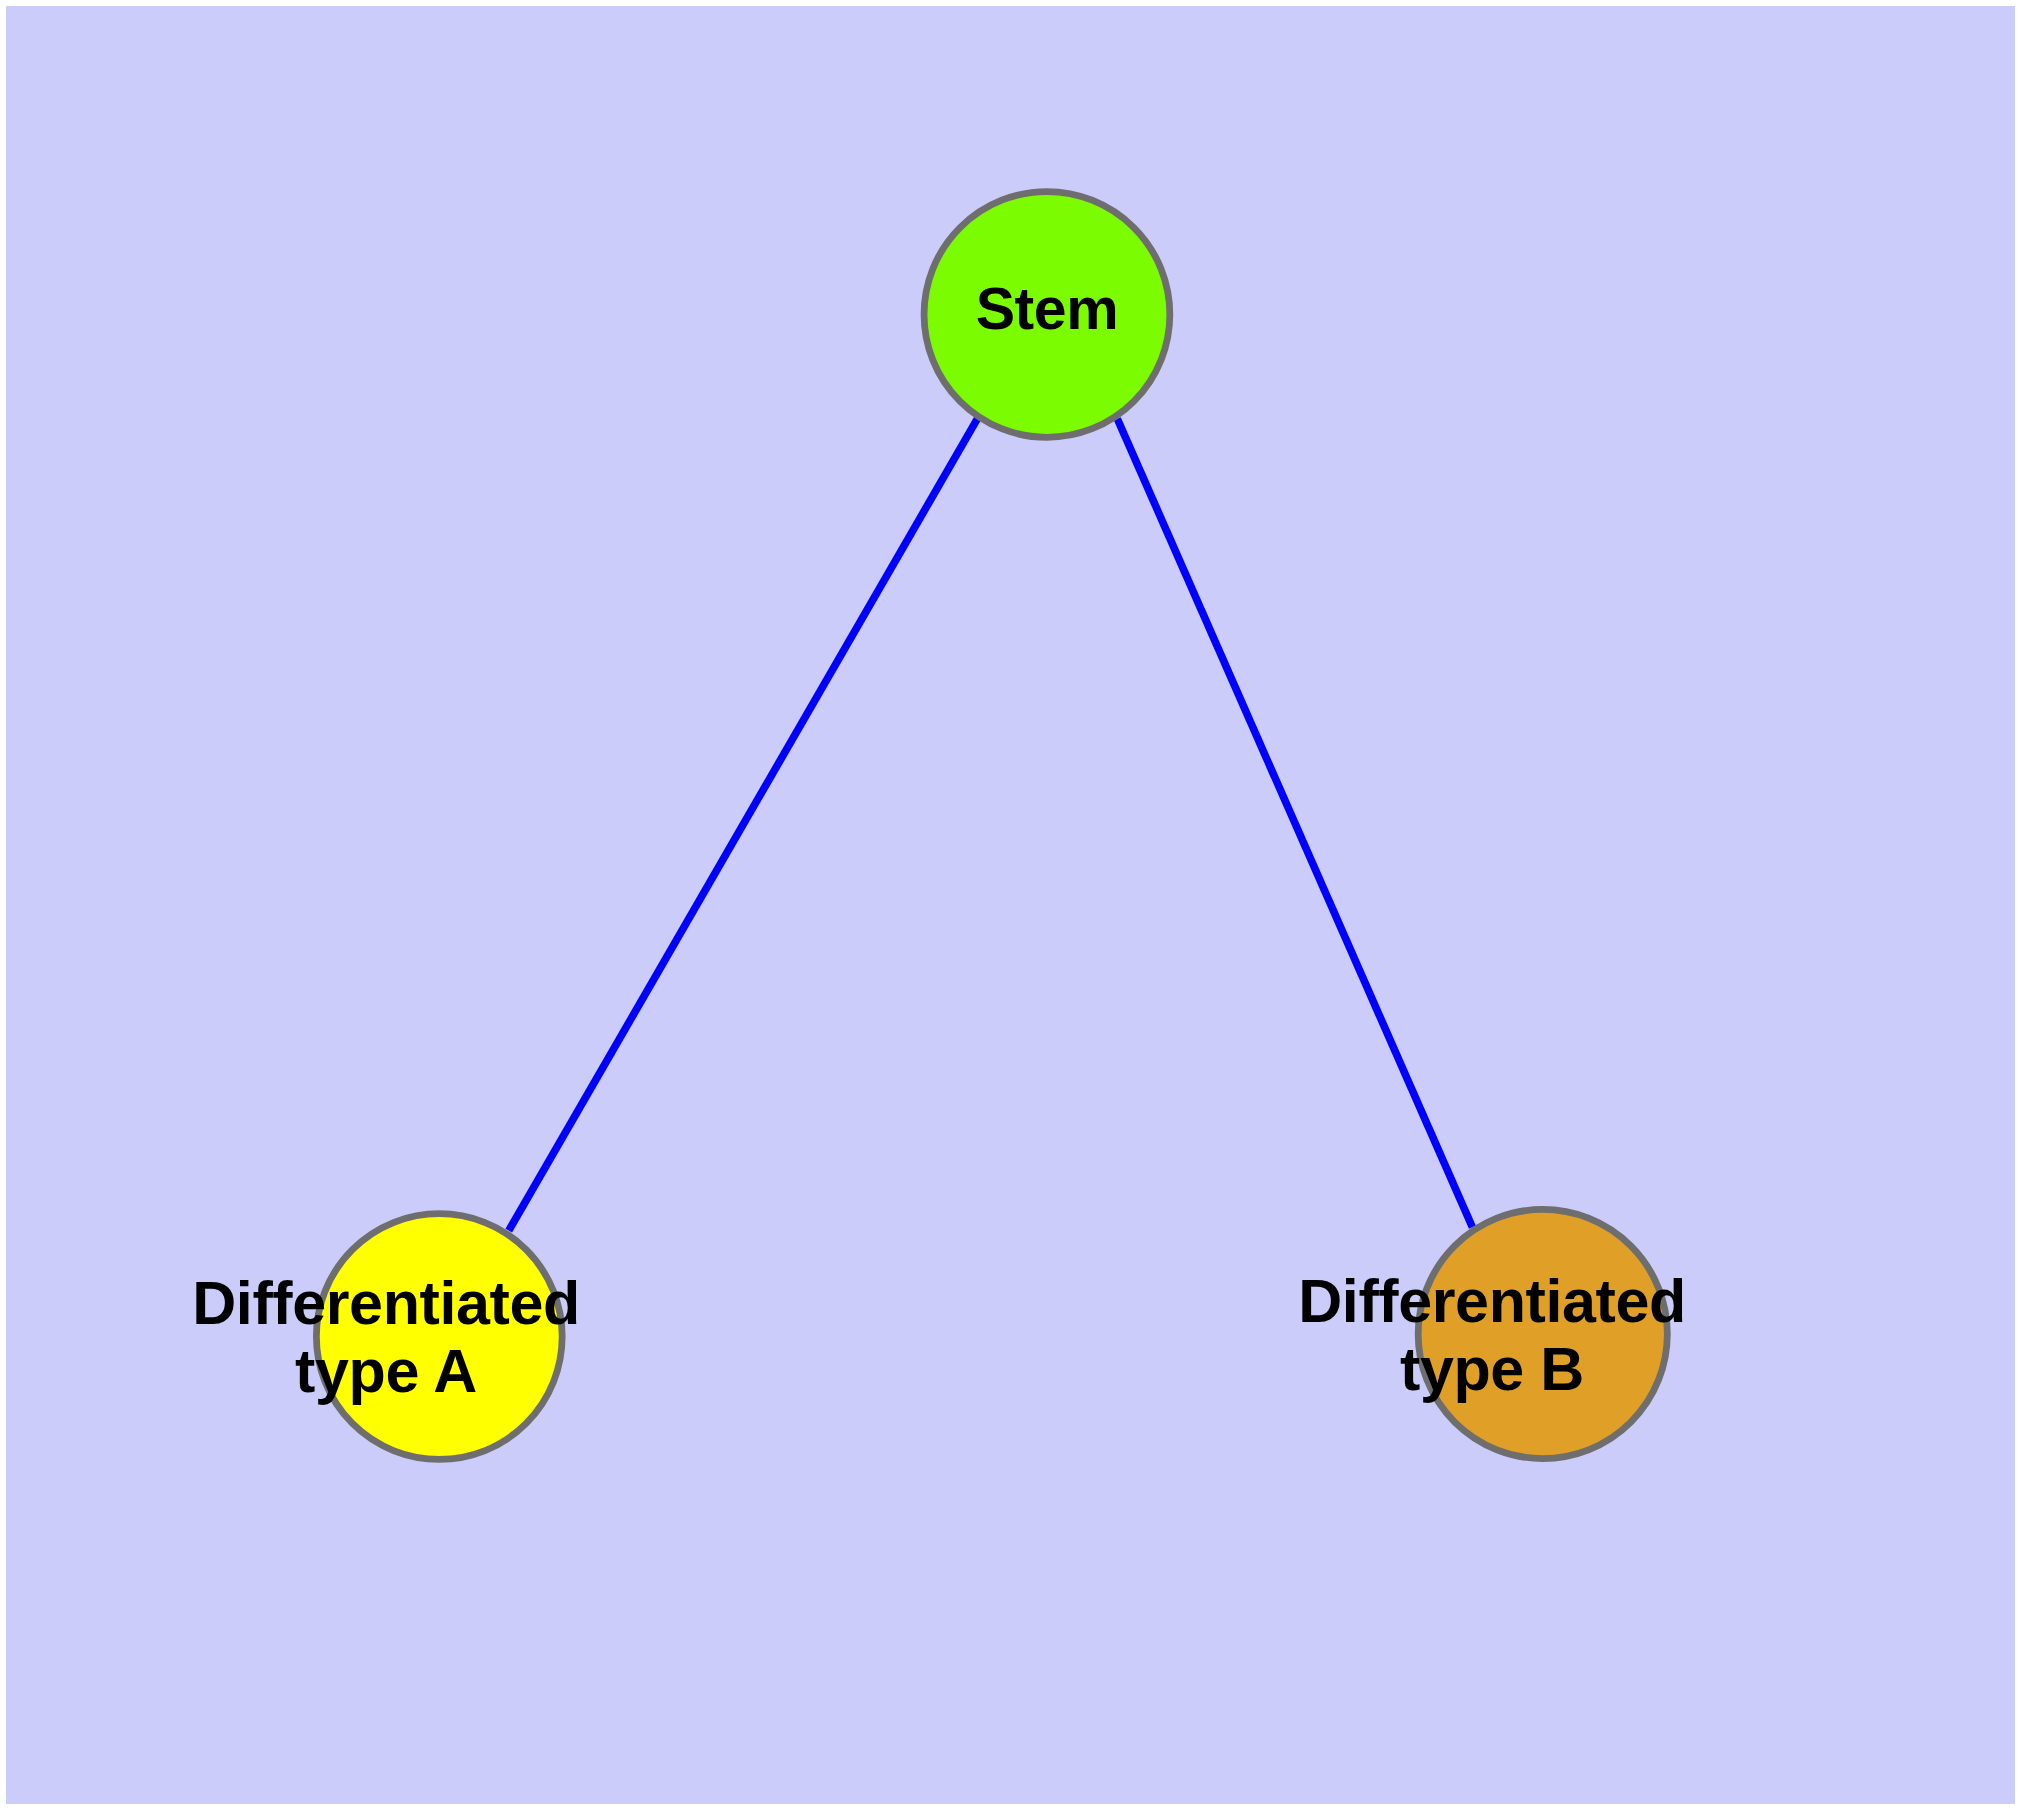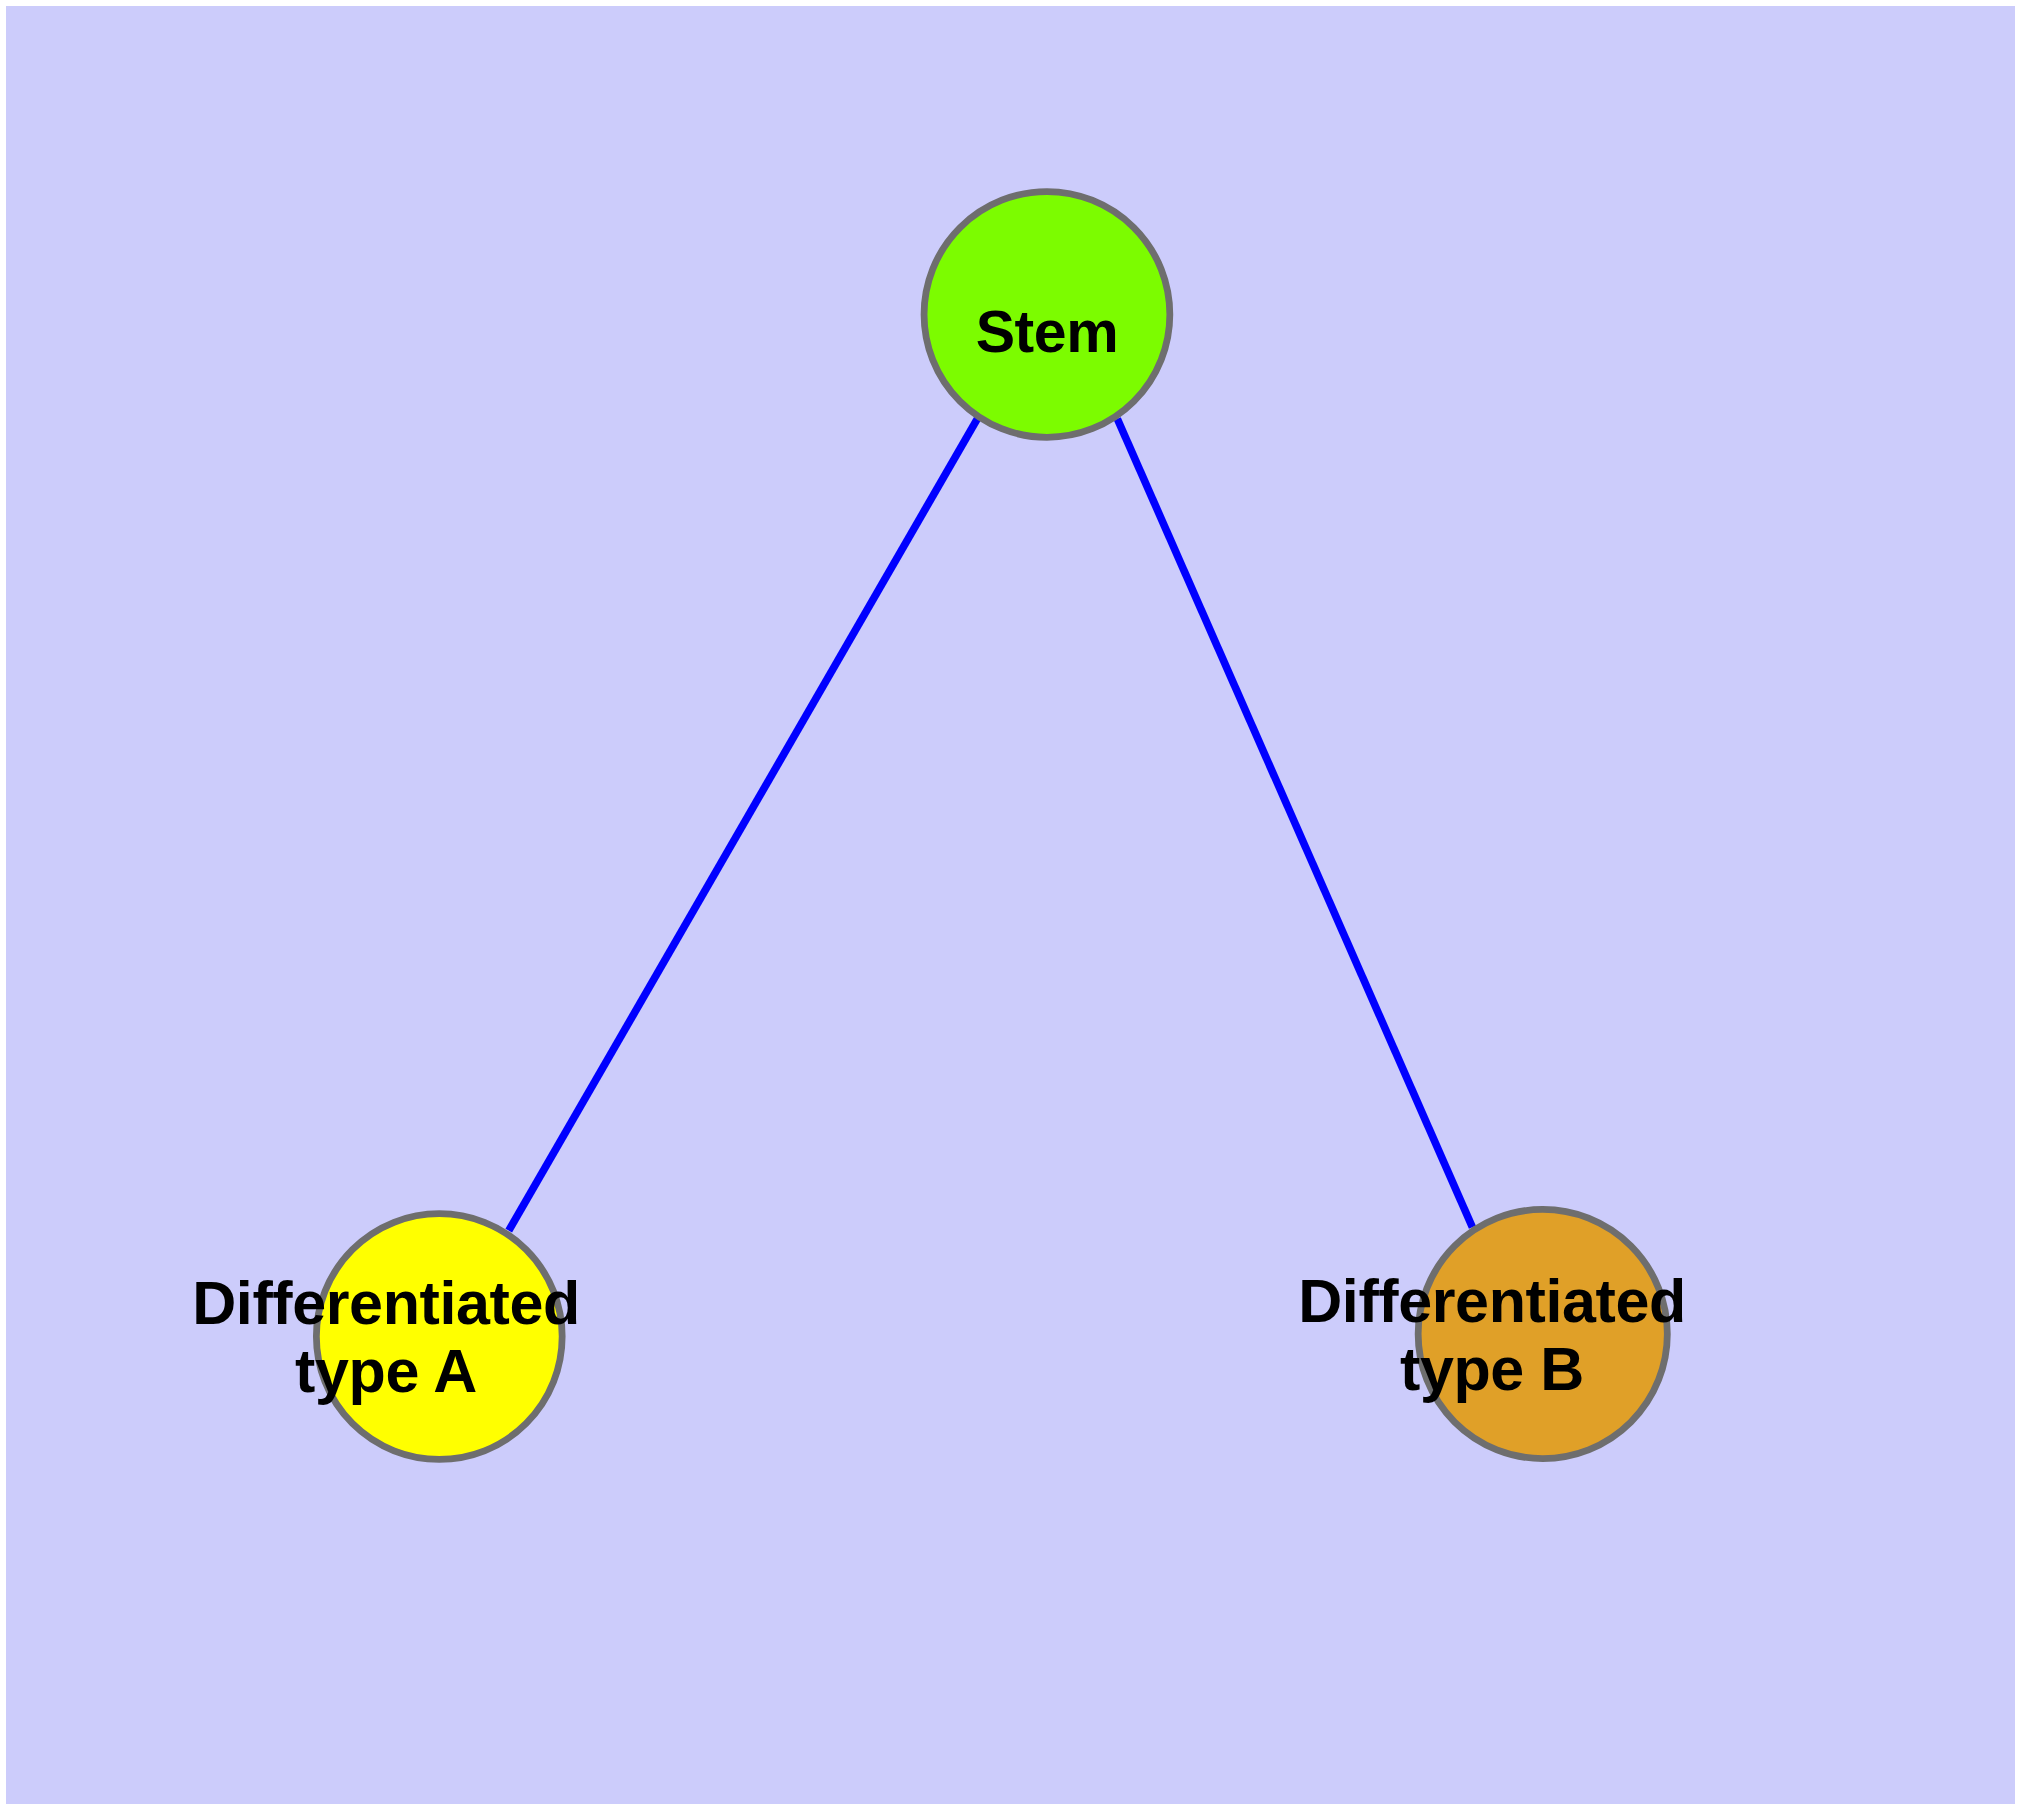--- a/index.html
+++ b/index.html
@@ -39,21 +39,21 @@
     white-space: pre;
     text-align: center;
     line-height: 1.12;
     letter-spacing: -0.4px;
     transform: translate(-50%, -50%);
     pointer-events: none;
   }
   #label-stem {
     font-size: 59px;
     left: 1047px;
-    top: 332px;
+    top: 309px;
   }
   #label-type-a {
     font-size: 61px;
     left: 386px;
     top: 1337px;
   }
   #label-type-b {
     font-size: 61px;
     left: 1492px;
     top: 1335px;

